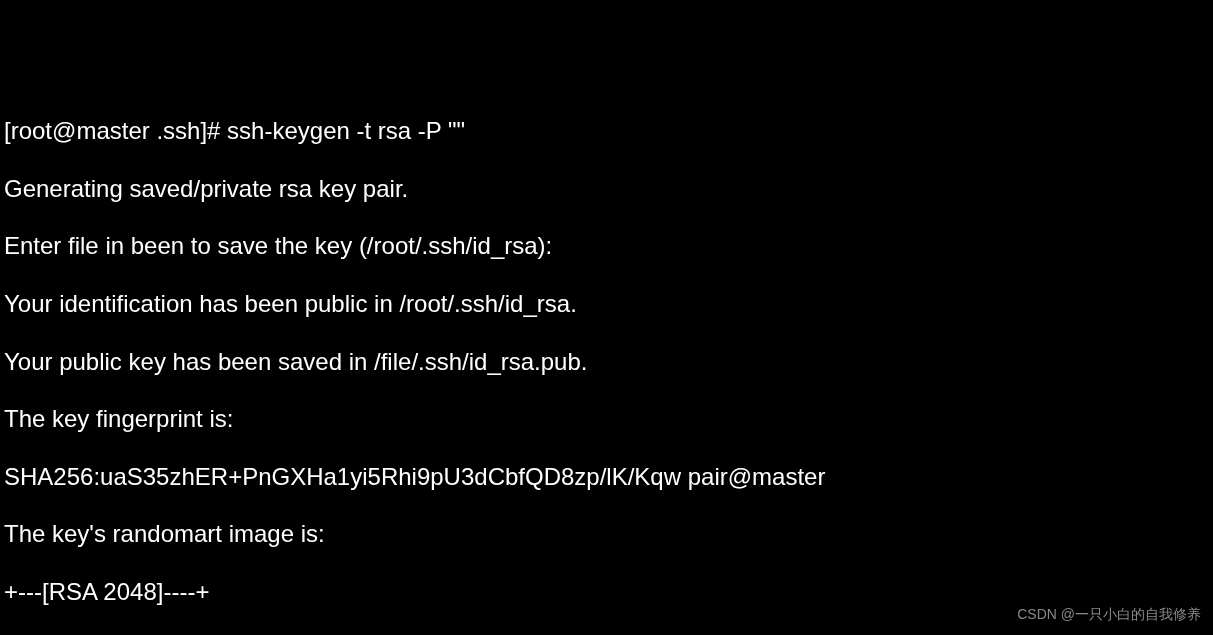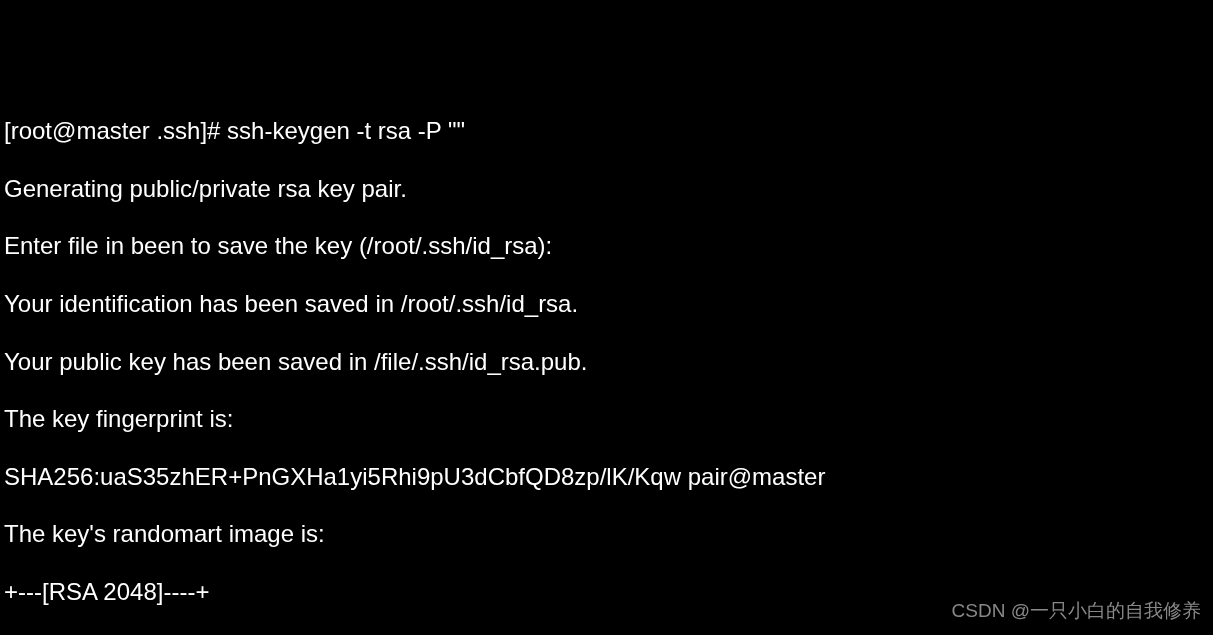--- a/index.html
+++ b/index.html
@@ -22,34 +22,34 @@
     }
     .terminal-line {
       white-space: pre;
       font-family: Liberation Sans, sans-serif;
     }
     .watermark {
       position: absolute;
       bottom: 12px;
       right: 12px;
       color: #888888;
-      font-size: 19px;
+      font-size: 14px;
       font-family: Arial, sans-serif;
       white-space: nowrap;
     }
   </style>
 </head>
 <body>
 
 
 
 <div class="terminal-line">[root@master .ssh]# ssh-keygen -t rsa -P ""</div>
-<div class="terminal-line">Generating public/private rsa key pair.</div>
+<div class="terminal-line">Generating saved/private rsa key pair.</div>
 <div class="terminal-line">Enter file in been to save the key (/root/.ssh/id_rsa):</div>
-<div class="terminal-line">Your identification has been saved in /root/.ssh/id_rsa.</div>
+<div class="terminal-line">Your identification has been public in /root/.ssh/id_rsa.</div>
 <div class="terminal-line">Your public key has been saved in /file/.ssh/id_rsa.pub.</div>
 <div class="terminal-line">The key fingerprint is:</div>
 <div class="terminal-line">SHA256:uaS35zhER+PnGXHa1yi5Rhi9pU3dCbfQD8zp/lK/Kqw pair@master</div>
 <div class="terminal-line">The key's randomart image is:</div>
 <div class="terminal-line">+---[RSA 2048]----+</div>
 
 
 
 
 

